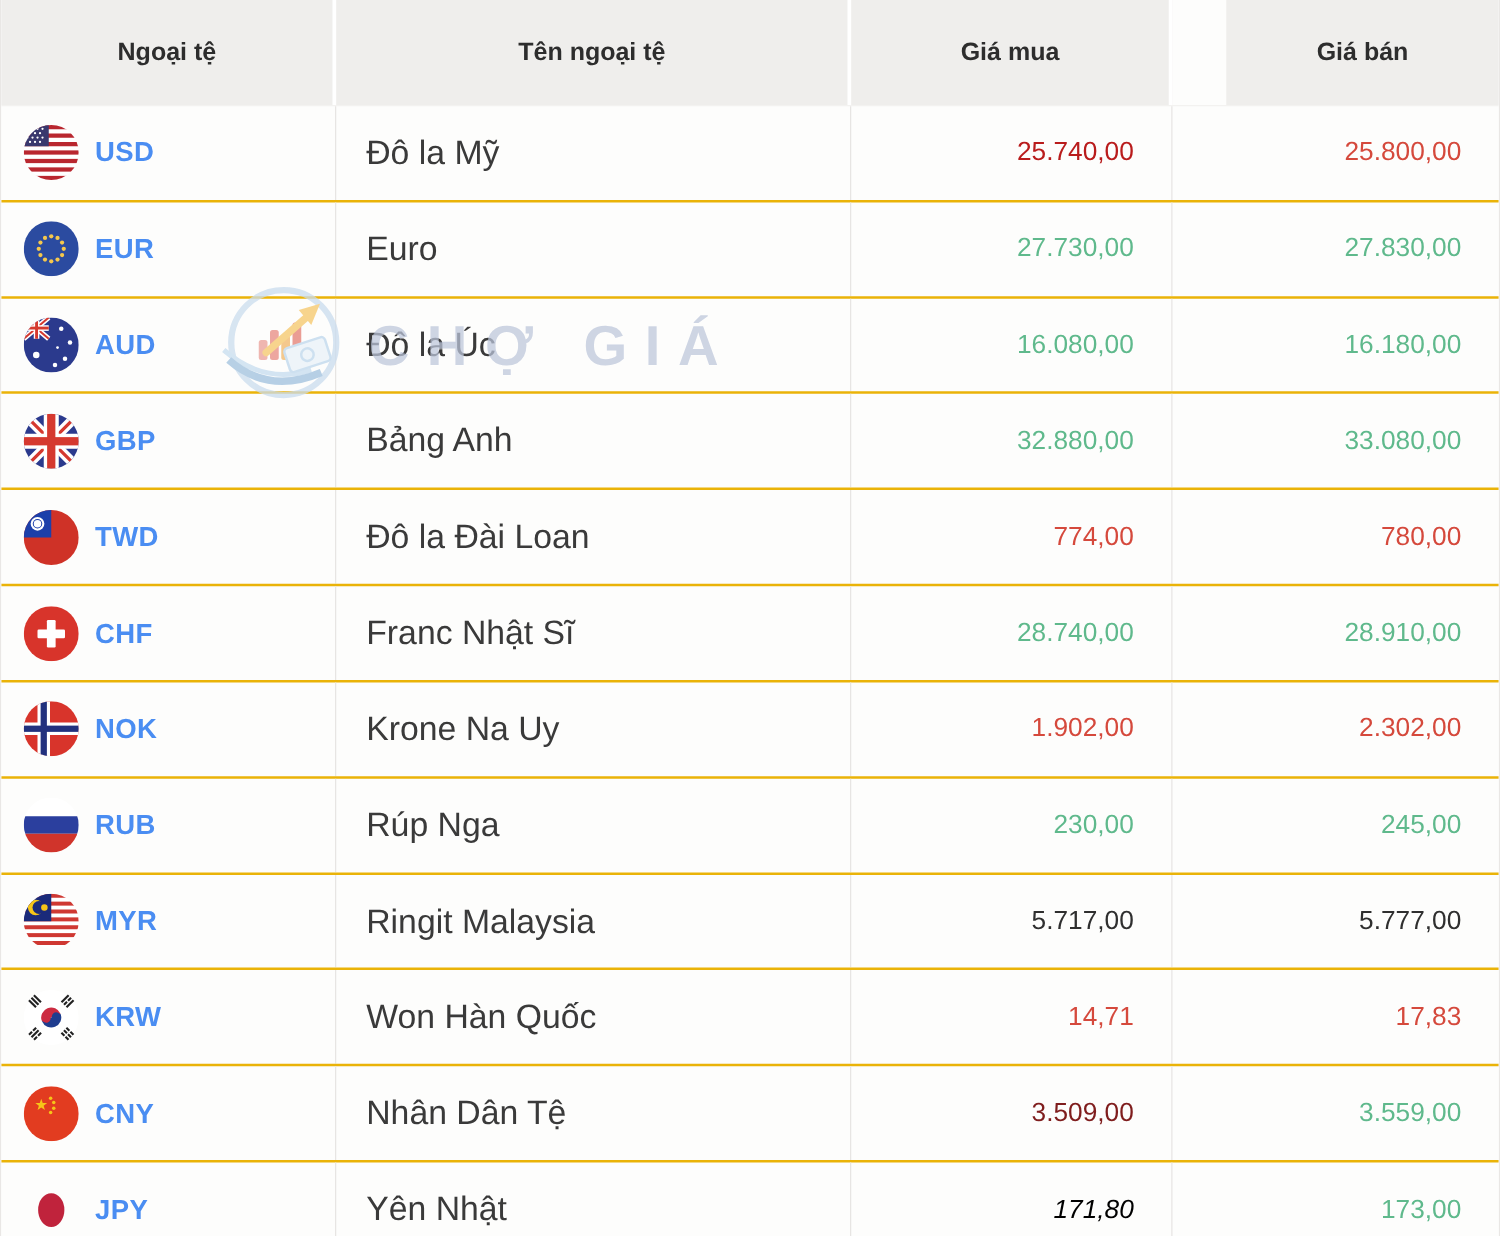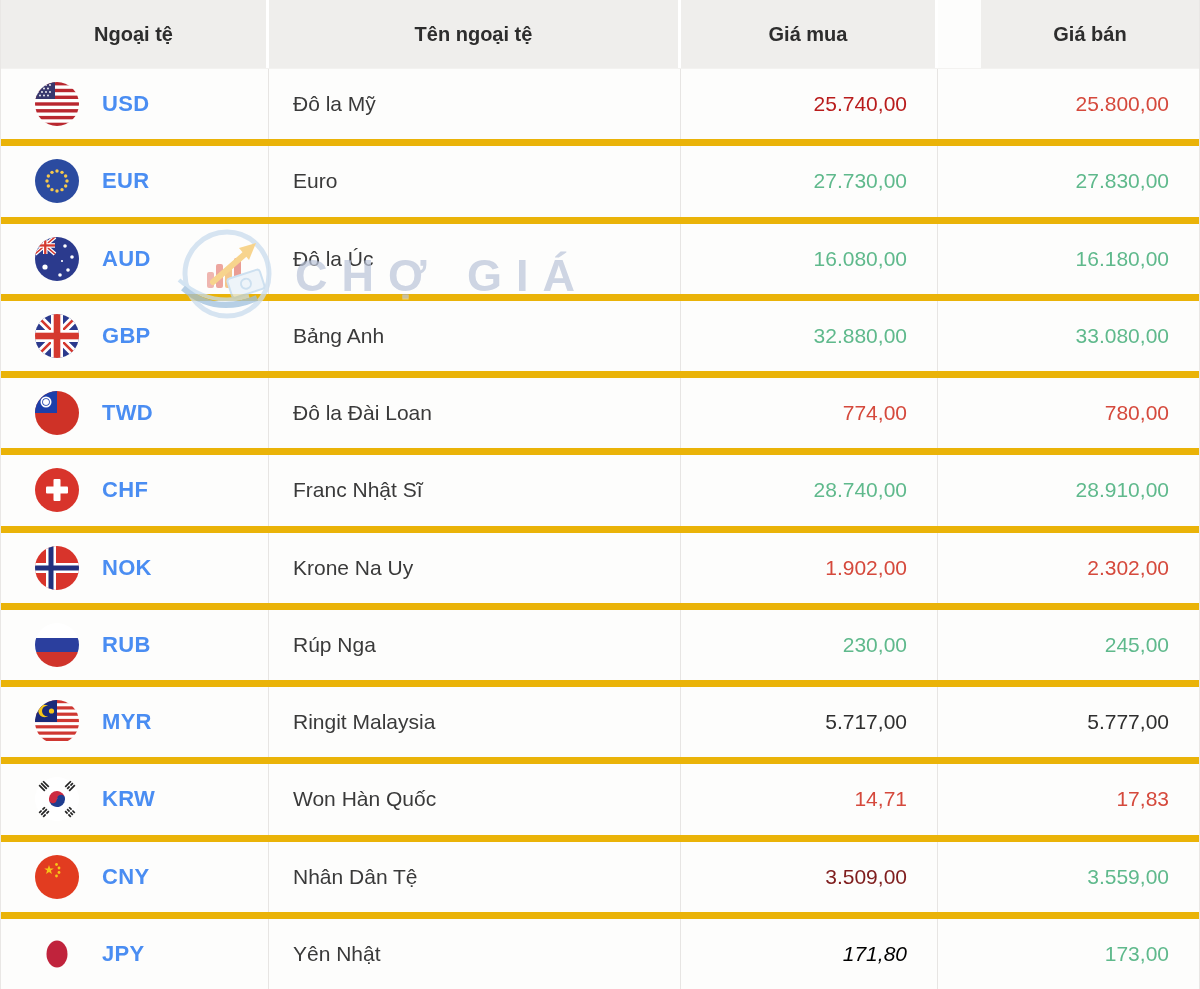--- a/index.html
+++ b/index.html
@@ -1,32 +1,32 @@
 <!DOCTYPE html>
 <html><head>
 <meta charset="utf-8">
 <style>
   * { margin:0; padding:0; box-sizing:border-box; }
   html,body { width:1200px; }
   body { font-family:"Liberation Sans","DejaVu Sans",sans-serif; background:#fff; }
   .table { position:relative; width:1200px; height:989px; background:#fdfdfc; overflow:hidden;
            border-left:1px solid #e9e7e5; border-right:1px solid #e9e7e5; }
   
-  .thead { display:flex; height:68px; }
+  .thead { display:flex; height:84px; }
   .th { background:#efeeec; display:flex; align-items:center; justify-content:center;
         font-size:20px; font-weight:700; color:#2d2d2d; border-right:3px solid #fff; }
   .th:last-child { border-right:none; }
   .c1 { width:268px; } .c2 { width:412px; } .c3 { width:257px; } .c4 { width:260px; flex:1;margin-left:43px; }
   
   .tbody { display:flex; flex-direction:column; height:921px; }
-  .row { display:flex; flex:1; border-top:7px solid #eab308; background:#fdfdfc; }
+  .row { display:flex; flex:1; border-top:2px solid #eab308; background:#fdfdfc; }
   .row:first-child { border-top:1px solid #f3f2f0; }
   .cell { display:flex; align-items:center; }
-  .cell.c1 { padding-left:34px; gap:23px; border-right:1px solid #e7e5e3; }
-  .cell.c2 { padding-left:24px; font-size:21px; color:#3a3a3a; border-right:1px solid #e7e5e3; }
+  .cell.c1 { padding-left:18px; gap:13px; border-right:1px solid #e7e5e3; }
+  .cell.c2 { padding-left:24px; font-size:27px; color:#3a3a3a; border-right:1px solid #e7e5e3; }
   .cell.c3, .cell.c4 { justify-content:flex-end; padding-right:30px; font-size:21px; color:#2f2f2f; }
   .cell.c3 { border-right:1px solid #e7e5e3; }
   .code { font-size:22px; font-weight:700; color:#4a8df2; letter-spacing:.3px; }
   .flag { width:44px; height:44px; display:inline-flex; }
   .flag svg { width:44px; height:44px; }
   
   .watermark { position:absolute; left:176px; top:222px; display:flex; align-items:center;
                gap:14px; pointer-events:none; z-index:5; }
   .wm-text { font-size:45px; font-weight:800; letter-spacing:14px; color:rgba(165,178,206,.55);
              text-shadow:0 1px 0 rgba(255,255,255,.4); white-space:nowrap; }

